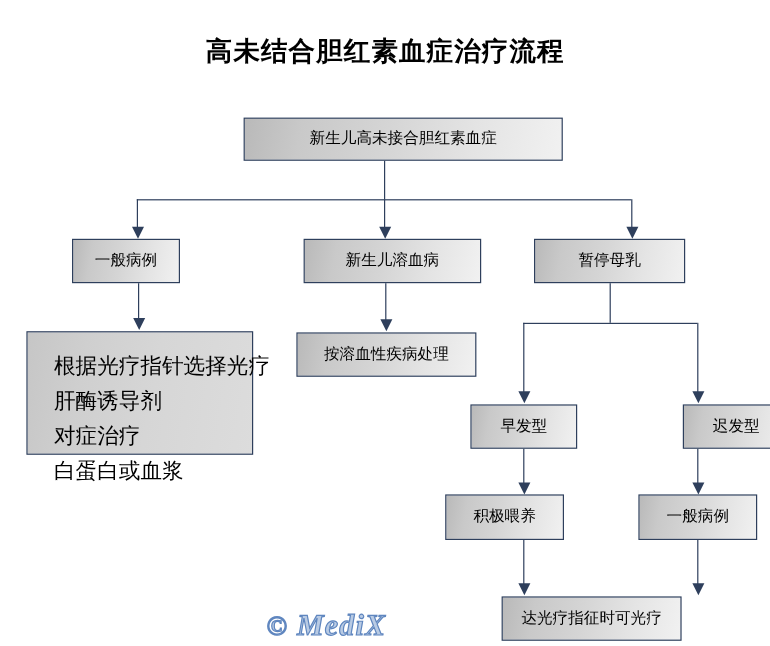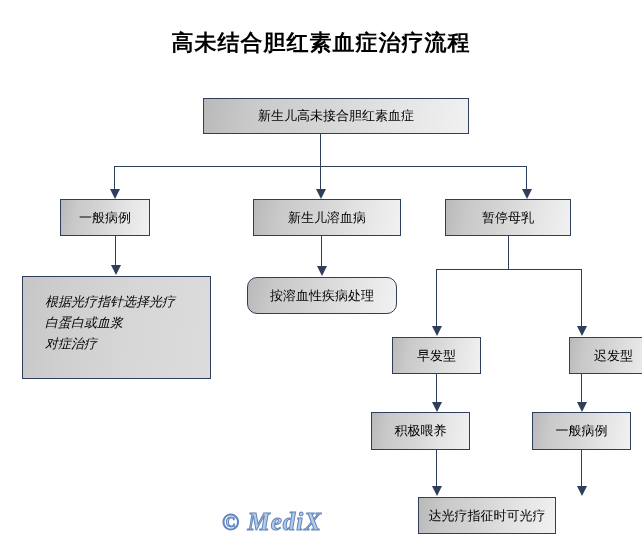--- a/index.html
+++ b/index.html
@@ -54,24 +54,23 @@
   }
 
   .node.multiline {
     display: block;
     padding: 14px 0 0 22px;
     text-align: left;
     background: linear-gradient(100deg, #c6c6c6 0%, #cfcfcf 25%, #d6d6d6 55%, #dcdcdc 100%);
   }
   .node.multiline .line {
     display: block;
-    font-size: 13px;
+    font-size: 18px;
     line-height: 1.62;
     white-space: nowrap;
-    font-style: italic;
   }
 
   
   .vline {
     position: absolute;
     width: 1px;
     background: #2e3f5c;
   }
   .hline {
     position: absolute;
@@ -145,25 +144,26 @@
   <div class="hline" style="left:436px; top:269px; width:145px;"></div>
 
   <div class="vline" style="left:436px; top:269px; height:58px;"></div>
   <div class="arrowhead" style="left:432px; top:326px;"></div>
 
   <div class="vline" style="left:581px; top:269px; height:58px;"></div>
   <div class="arrowhead" style="left:577px; top:326px;"></div>
 
   <div class="node multiline" style="left:22px; top:276px; width:189px; height:103px;">
     <span class="line">根据光疗指针选择光疗</span>
+    <span class="line">肝酶诱导剂</span>
+    <span class="line">对症治疗</span>
     <span class="line">白蛋白或血浆</span>
-    <span class="line">对症治疗</span>
   </div>
 
-  <div class="node" style="left:247px; top:277px; width:150px; height:37px;border-radius:10px;">按溶血性疾病处理</div>
+  <div class="node" style="left:247px; top:277px; width:150px; height:37px;">按溶血性疾病处理</div>
 
   <div class="node" style="left:392px; top:337px; width:89px; height:37px;">早发型</div>
 
   <div class="node" style="left:537px; top:337px; width:89px; height:37px;margin-left:32px;">迟发型</div>
 
   <div class="vline" style="left:436px; top:374px; height:29px;"></div>
   <div class="arrowhead" style="left:432px; top:402px;"></div>
 
   <div class="vline" style="left:581px; top:374px; height:29px;"></div>
   <div class="arrowhead" style="left:577px; top:402px;"></div>
@@ -171,20 +171,20 @@
   <div class="node" style="left:371px; top:412px; width:99px; height:38px;">积极喂养</div>
 
   <div class="node" style="left:532px; top:412px; width:99px; height:38px;">一般病例</div>
 
   <div class="vline" style="left:436px; top:450px; height:37px;"></div>
   <div class="arrowhead" style="left:432px; top:486px;"></div>
 
   <div class="vline" style="left:581px; top:450px; height:37px;"></div>
   <div class="arrowhead" style="left:577px; top:486px;"></div>
 
-  <div class="node" style="left:418px; top:497px; width:138px; height:37px;">达光疗指征时可光疗</div>
+  <div class="node" style="left:418px; top:497px; width:150px; height:37px;">达光疗指征时可光疗</div>
 
   <div class="watermark">
     <span class="mark-c">©</span>
     <span>MediX</span>
   </div>
 
 </div>
 
 </body></html>

